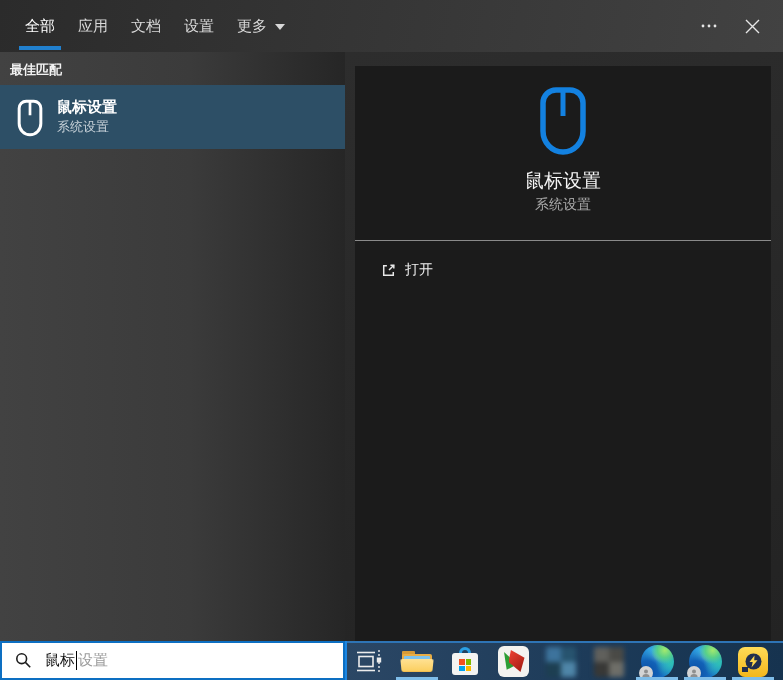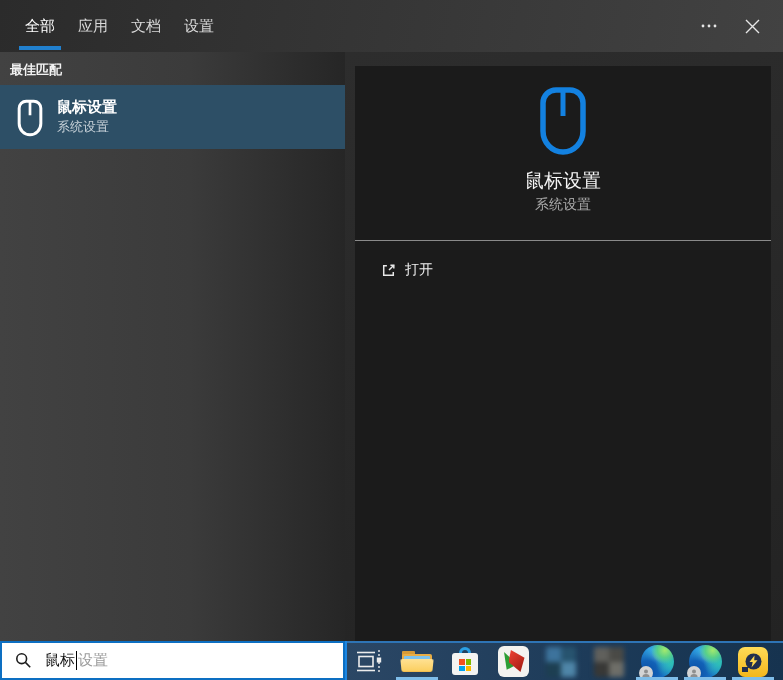--- a/index.html
+++ b/index.html
@@ -119,20 +119,24 @@
         </button>
       <button class="tab">
           <span>应用</span>
         </button>
       <button class="tab">
           <span>文档</span>
         </button>
       <button class="tab">
           <span>设置</span>
         </button>
+      <button class="tab">
+          <span>更多</span>
+          <span class="caret"></span>
+        </button>
     </div>
     <button class="win-btn more">
       <svg width="16" height="4" viewBox="0 0 16 4">
         <circle cx="2" cy="2" r="1.4" fill="#e6e6e6"></circle>
           <circle cx="8" cy="2" r="1.4" fill="#e6e6e6"></circle>
           <circle cx="14" cy="2" r="1.4" fill="#e6e6e6"></circle>
       </svg>
     </button>
     <button class="win-btn close">
       <svg width="15" height="15" viewBox="0 0 15 15">

